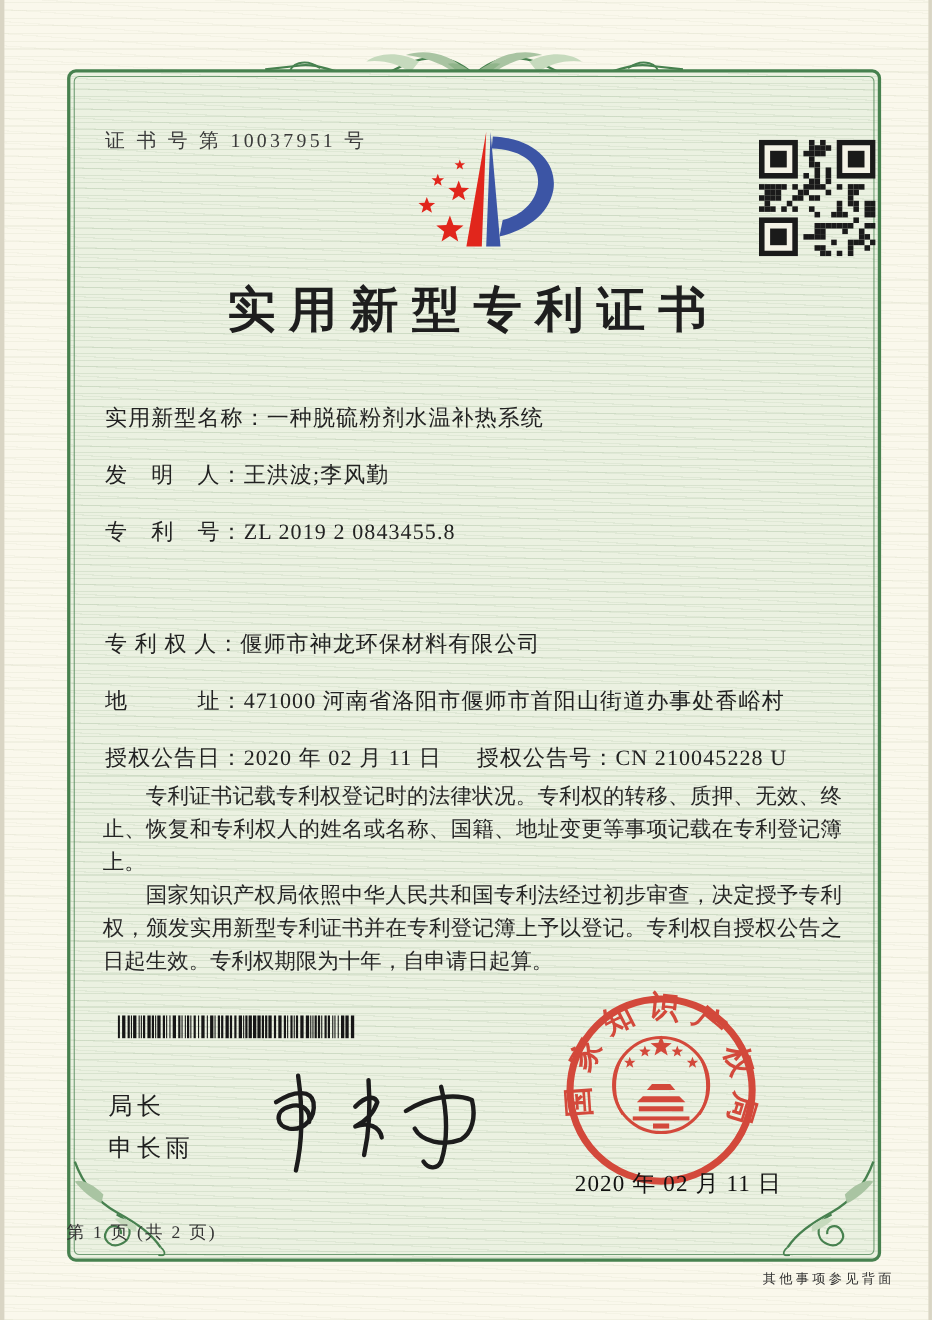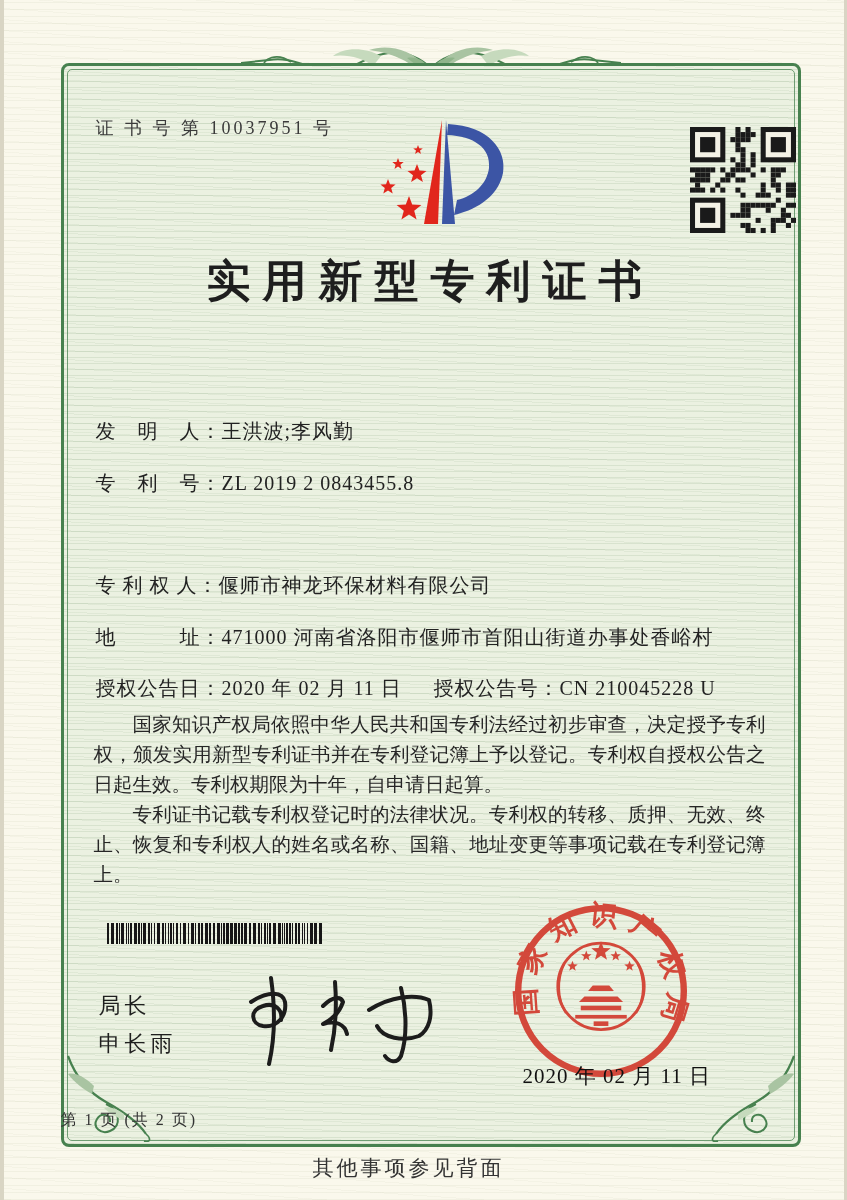--- a/index.html
+++ b/index.html
@@ -28,21 +28,21 @@
   .row{left:92px;font-size:20px;letter-spacing:1px;white-space:nowrap;}
   .row .flabel{color:#222;}
   .row .fvalue{color:#222;}
   .grant-no{left:430px;}
   .body-text{left:90px;top:710px;width:672px;font-size:19.5px;line-height:30px;
              text-align:justify;color:#262626;}
   .body-text p{margin:0;text-indent:2em;}
   .signer{left:95px;font-size:22px;letter-spacing:4px;color:#1f1f1f;}
   .seal-date{left:519px;top:1062px;font-size:21px;letter-spacing:1px;color:#111;z-index:5;}
   .page-info{left:57px;top:1110px;width:700px;text-align:left;font-size:16px;letter-spacing:2px;color:#333;}
-  .back-note{left:0;top:1154px;width:810px;text-align:center;font-size:21px;letter-spacing:3px;color:#333;}
+  .back-note{left:0;top:1154px;width:810px;text-align:right;font-size:12px;letter-spacing:3px;color:#333;}
   svg{display:block;}
   .green-stroke{stroke:var(--frame_green,#47814f);fill:none;}
 </style>
 </head>
 <body>
 
 <div class="page">
 
   <svg class="abs" style="left:237px;top:26px;" width="380" height="74" viewBox="0 0 380 74">
     <g id="flr">
@@ -206,42 +206,45 @@
         <rect x="95" y="95" width="5" height="5" fill="#1a1a1a"></rect>
         <rect x="55" y="100" width="5" height="5" fill="#1a1a1a"></rect>
         <rect x="60" y="100" width="5" height="5" fill="#1a1a1a"></rect>
         <rect x="70" y="100" width="5" height="5" fill="#1a1a1a"></rect>
         <rect x="80" y="100" width="5" height="5" fill="#1a1a1a"></rect>
       </g>
   </svg>
 
   <div class="abs title">实用新型专利证书</div>
 
+  <div class="abs row" style="top:366px;">
+    <span class="flabel">实用新型名称：</span><span class="fvalue">一种脱硫粉剂水温补热系统</span>
+  </div>
   <div class="abs row" style="top:418px;">
     <span class="flabel">发　明　人：</span><span class="fvalue">王洪波;李风勤</span>
   </div>
   <div class="abs row" style="top:470px;">
     <span class="flabel">专　利　号：</span><span class="fvalue">ZL 2019 2 0843455.8</span>
   </div>
   <div class="abs row" style="top:572px;">
     <span class="flabel">专 利 权 人：</span><span class="fvalue">偃师市神龙环保材料有限公司</span>
   </div>
   <div class="abs row" style="top:624px;">
     <span class="flabel">地　　　址：</span><span class="fvalue">471000 河南省洛阳市偃师市首阳山街道办事处香峪村</span>
   </div>
   <div class="abs row" style="top:675px;">
     <span class="flabel">授权公告日：</span><span class="fvalue">2020 年 02 月 11 日</span>
   </div>
   <div class="abs row grant-no" style="top:675px;font-family:Liberation Serif, serif;">
     <span class="flabel">授权公告号：</span><span class="fvalue">CN 210045228 U</span>
   </div>
 
   <div class="abs body-text">
+    <p>专利证书记载专利权登记时的法律状况。专利权的转移、质押、无效、终止、恢复和专利权人的姓名或名称、国籍、地址变更等事项记载在专利登记簿上。</p>
     <p>国家知识产权局依照中华人民共和国专利法经过初步审查，决定授予专利权，颁发实用新型专利证书并在专利登记簿上予以登记。专利权自授权公告之日起生效。专利权期限为十年，自申请日起算。</p>
-    <p>专利证书记载专利权登记时的法律状况。专利权的转移、质押、无效、终止、恢复和专利权人的姓名或名称、国籍、地址变更等事项记载在专利登记簿上。</p>
   </div>
 
   <svg class="abs" style="left:103px;top:923px;" width="218" height="21" viewBox="0 0 218 21" preserveAspectRatio="none">
     <g id="barcode-bars" fill="#161616">
         <rect x="0" y="0" width="2" height="21"></rect>
         <rect x="4" y="0" width="3" height="21"></rect>
         <rect x="9" y="0" width="2" height="21"></rect>
         <rect x="12" y="0" width="1" height="21"></rect>
         <rect x="14" y="0" width="3" height="21"></rect>
         <rect x="19" y="0" width="1" height="21"></rect>

